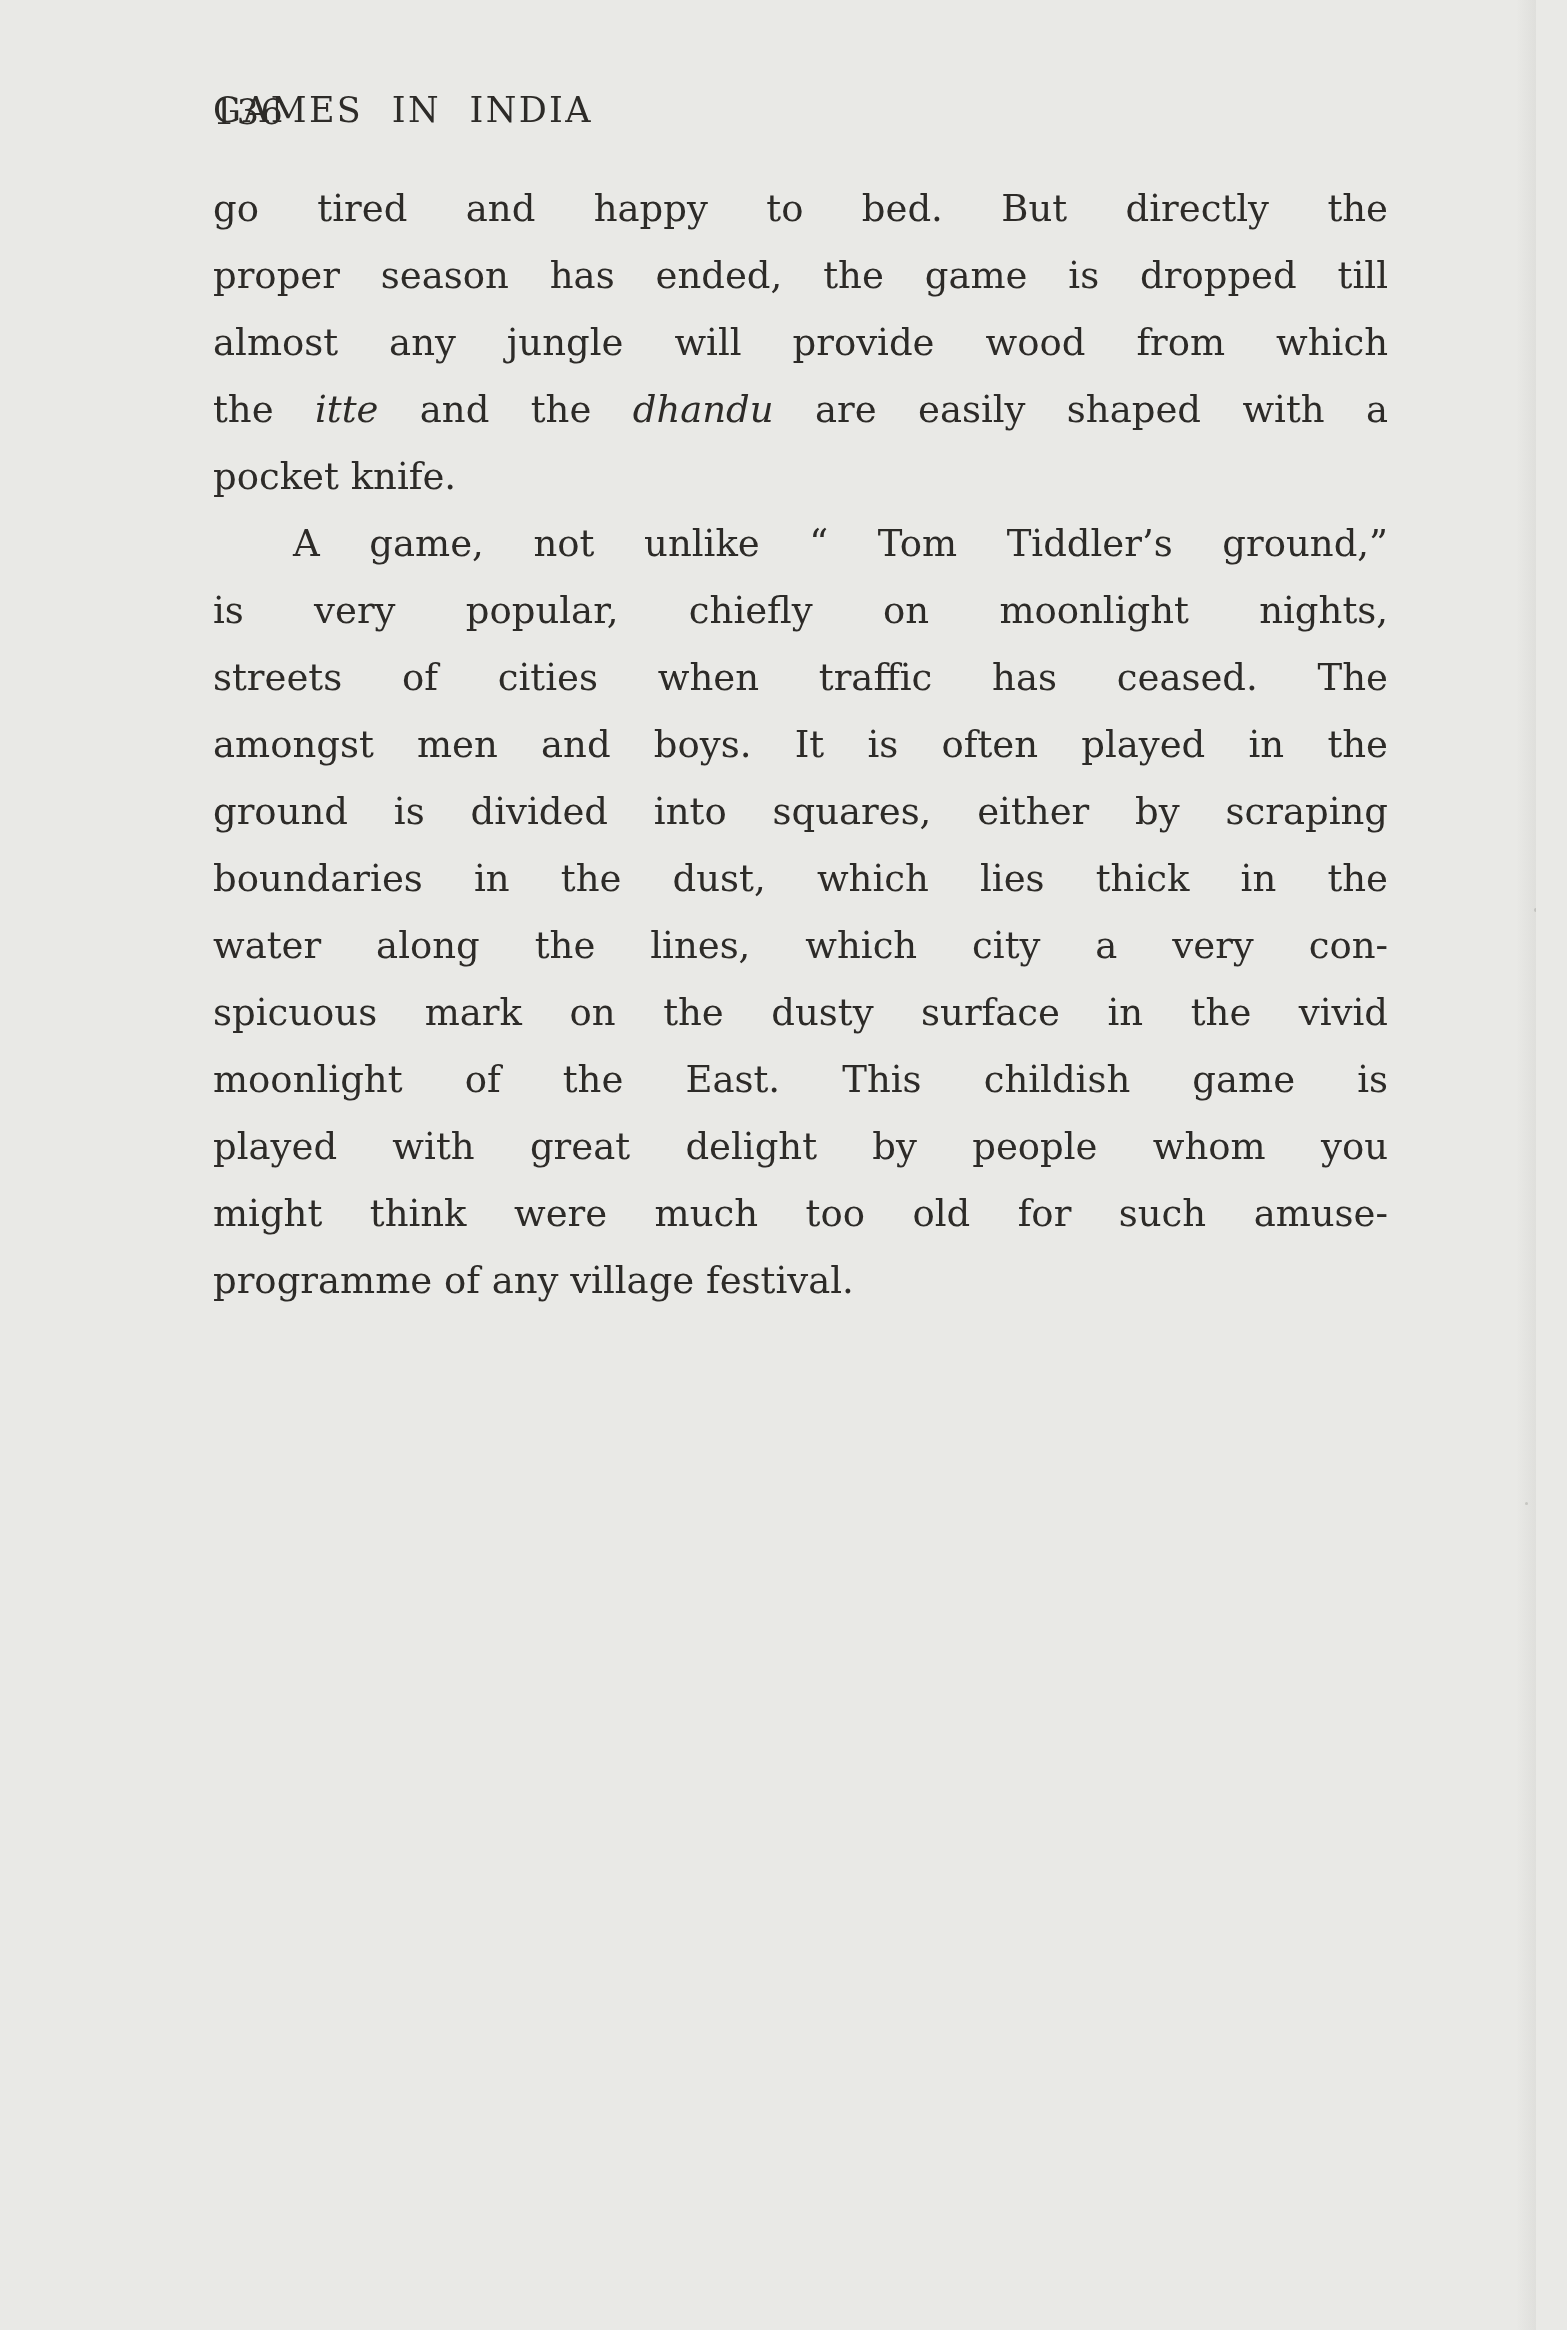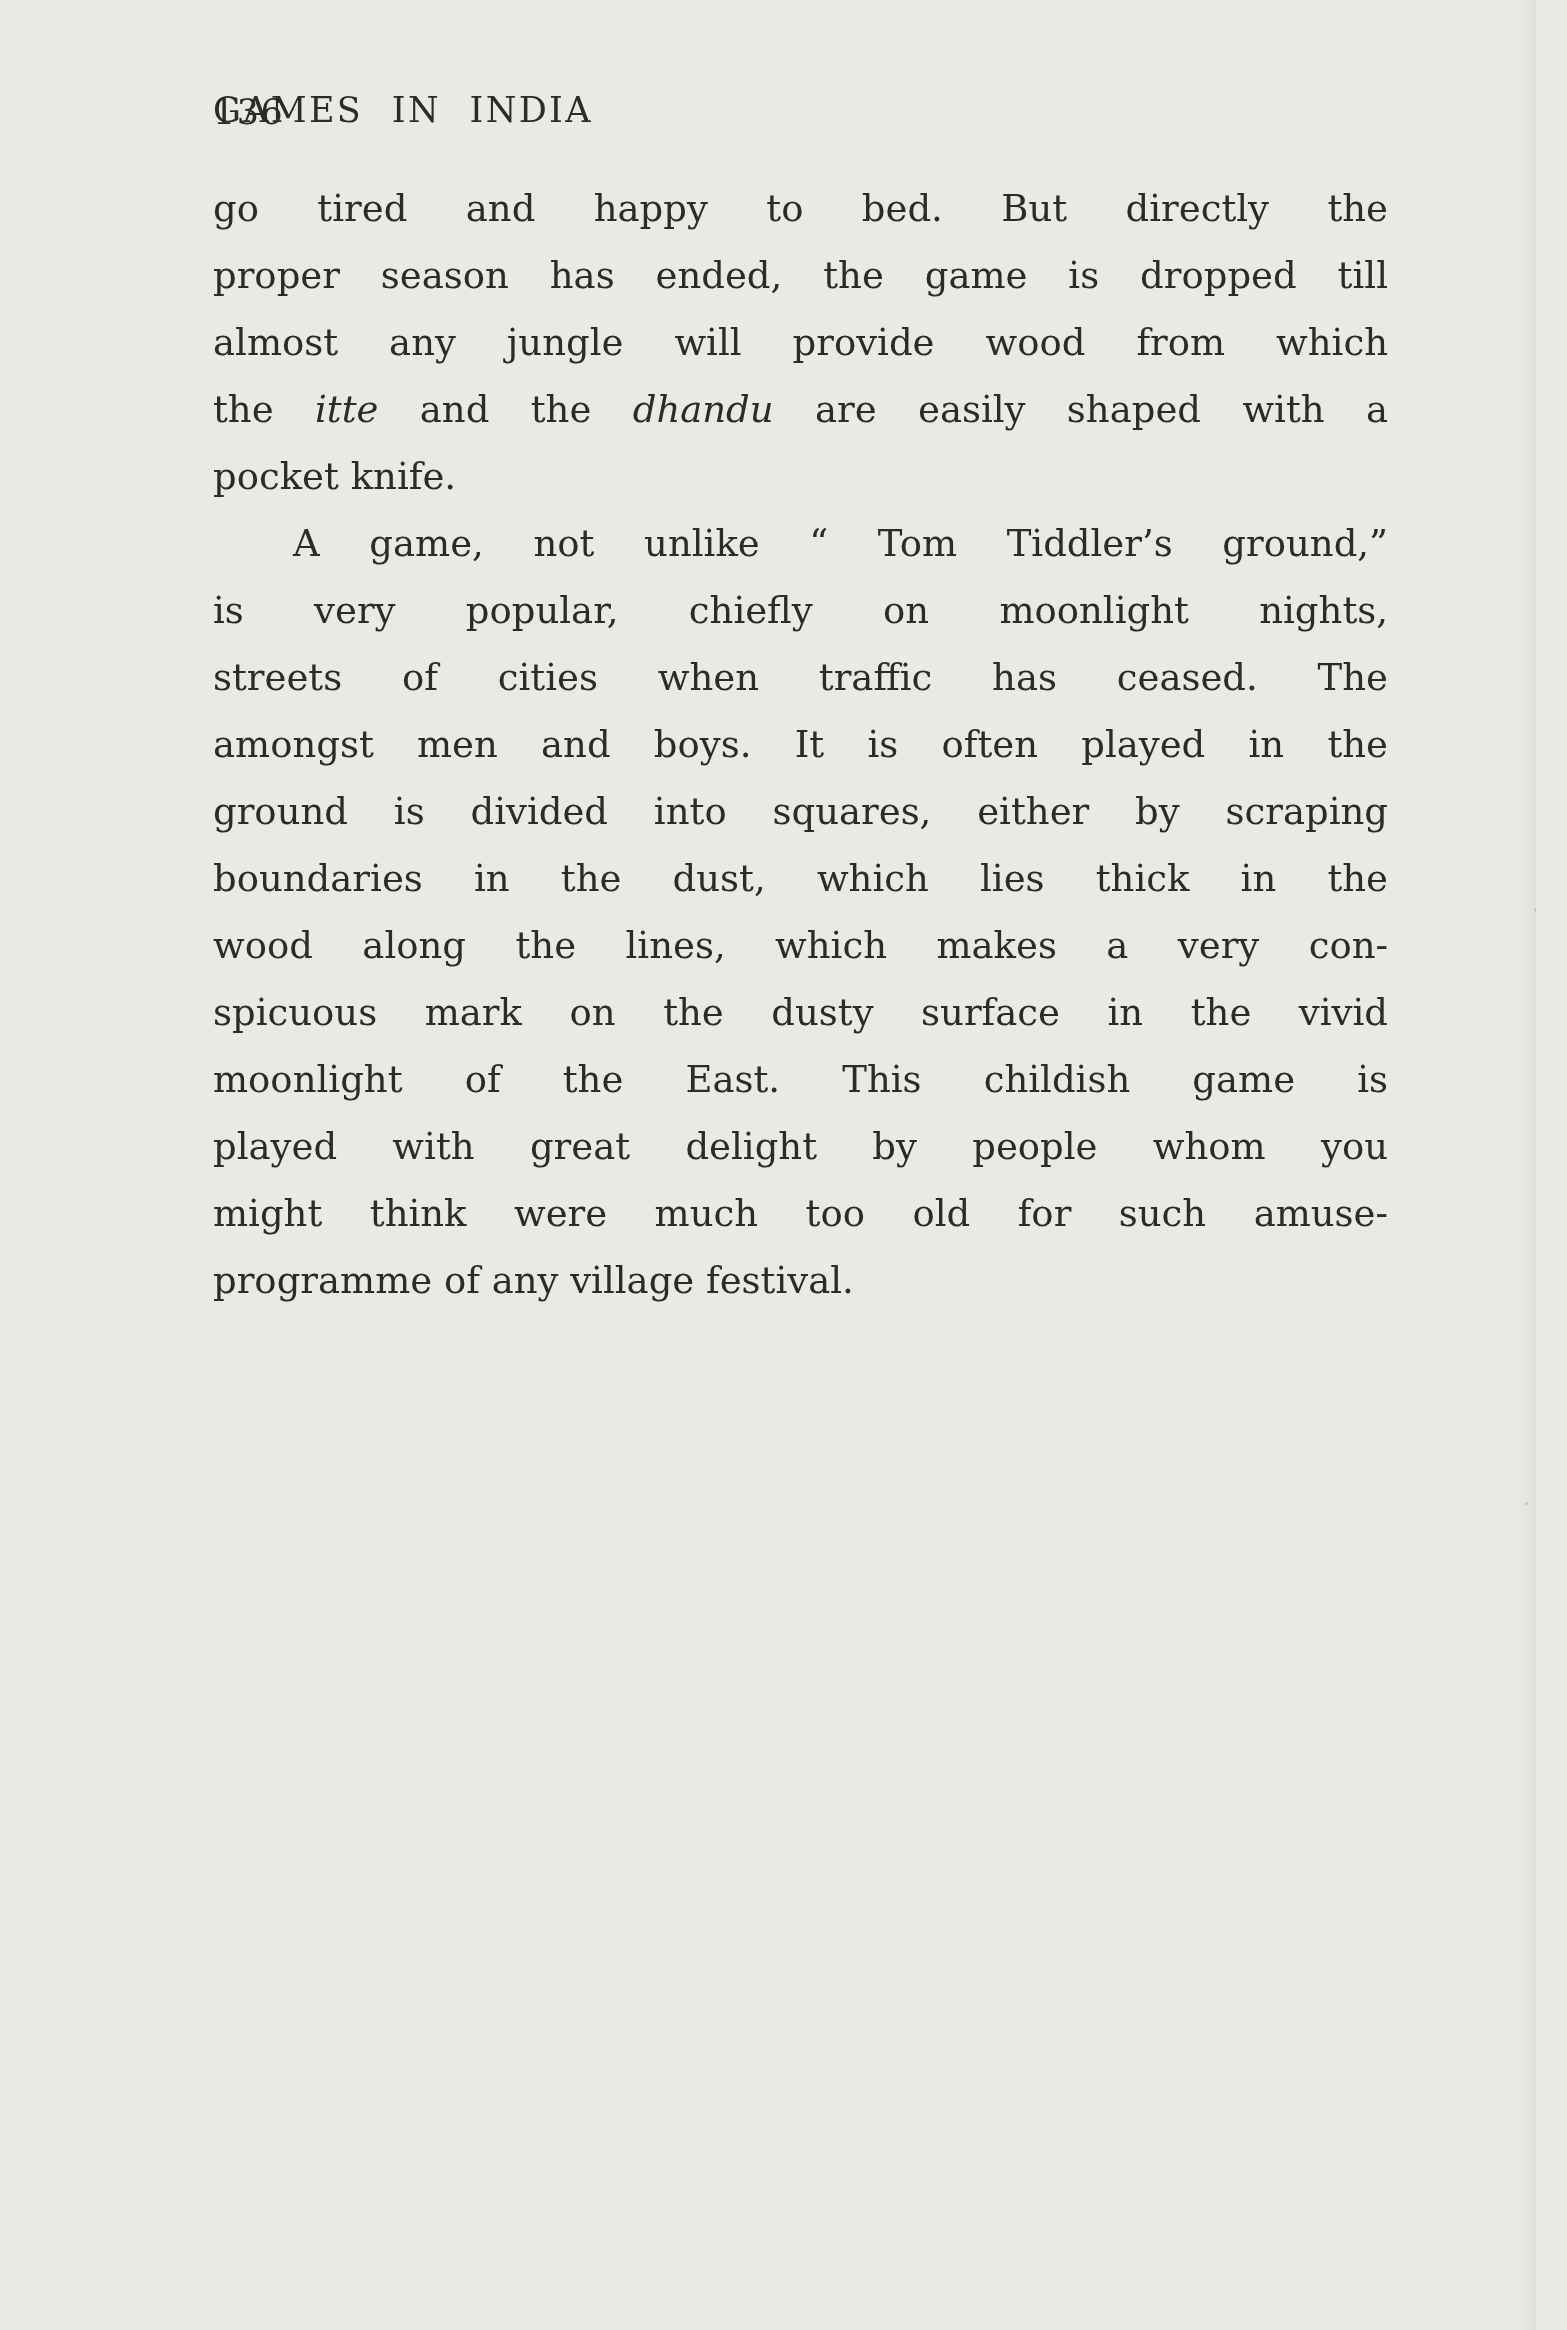--- a/index.html
+++ b/index.html
@@ -61,21 +61,21 @@
         <div class="line"><span>the </span><span class="italic">itte</span><span> and the </span><span class="italic">dhandu</span><span> are easily shaped with a</span></div>
         <div class="line line-last"><span>pocket knife.</span></div>
       </div>
     <div>
         <div class="line line-indent"><span>A game, not unlike “ Tom Tiddler’s ground,”</span></div>
         <div class="line"><span>is very popular, chiefly on moonlight nights,</span></div>
         <div class="line"><span>streets of cities when traffic has ceased.  The</span></div>
         <div class="line"><span>amongst men and boys.  It is often played in the</span></div>
         <div class="line"><span>ground is divided into squares, either by scraping</span></div>
         <div class="line"><span>boundaries in the dust, which lies thick in the</span></div>
-        <div class="line"><span>wood along the lines, which makes a very con-</span></div>
+        <div class="line"><span>water along the lines, which city a very con-</span></div>
         <div class="line"><span>spicuous mark on the dusty surface in the vivid</span></div>
         <div class="line"><span>moonlight of the East.  This childish game is</span></div>
         <div class="line"><span>played with great delight by people whom you</span></div>
         <div class="line"><span>might think were much too old for such amuse-</span></div>
         <div class="line line-last"><span>programme of any village festival.</span></div>
       </div>
   </div>
 
   <div class="speckle" style="left: 1534px; top: 908px; width: 3.8px; height: 3.8px;"></div>
   <div class="speckle" style="left: 1525px; top: 1502px; width: 3.1px; height: 3.1px;"></div>

